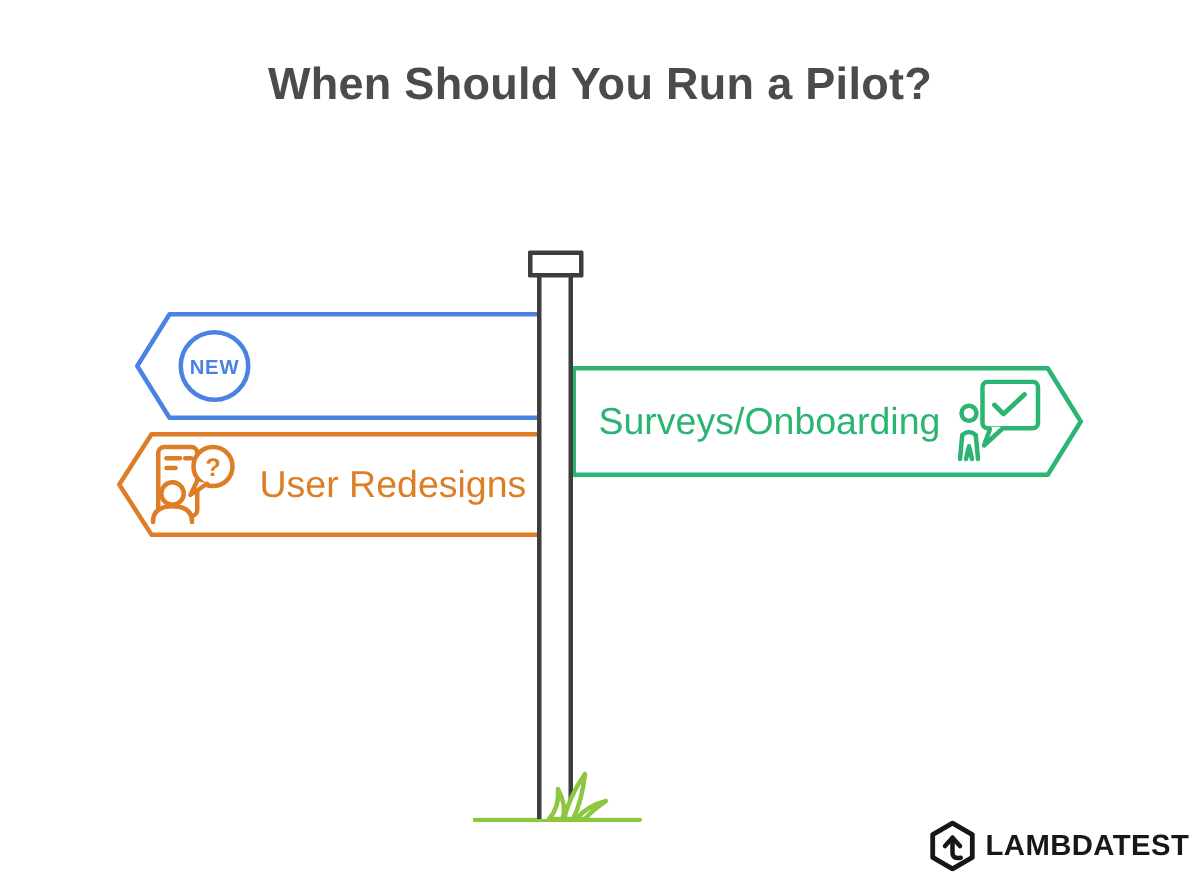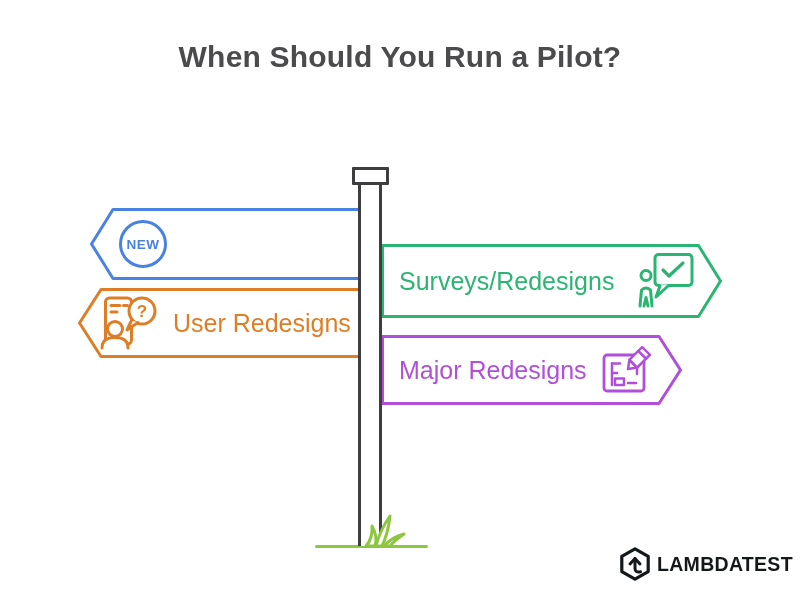--- a/index.html
+++ b/index.html
@@ -99,21 +99,21 @@
         <span>NEW</span>
       </div>
     </div>
   </div>
 
   <div class="sign sign-green">
     <svg class="arrow" width="341" height="74" viewBox="0 0 341 74">
       <polygon points="1.5,1.5 317.5,1.5 339.5,37 317.5,72.5 1.5,72.5" fill="#ffffff" stroke="#2bb573" stroke-width="3" stroke-linejoin="round"></polygon>
     </svg>
     <div class="content" style="padding-left:18px;">
-      <span class="sign-label">Surveys/Redesigns</span>
+      <span class="sign-label">Surveys/Onboarding</span>
     </div>
     <svg class="icon-abs" style="left:256px; top:9px;" width="58" height="56" viewBox="0 0 58 56" fill="none" stroke="#2bb573" stroke-width="3" stroke-linecap="round" stroke-linejoin="round">
       <rect x="18" y="1.5" width="37" height="31" rx="3.5" fill="#ffffff"></rect>
       <path d="M23,31.5 L19,44 L31,31.5 Z" fill="#ffffff" stroke="none"></path>
       <path d="M23,33 L19,44 L31,33" fill="none"></path>
       <polyline points="26,17 32,23 46,10" fill="none" stroke-width="3.2"></polyline>
       <circle cx="9" cy="22.5" r="5" fill="#ffffff"></circle>
       <path d="M3,53 L4.5,37 Q9,33 13.5,37 L15,53" fill="#ffffff"></path>
       <path d="M7,53 L9,44.5 L11,53" fill="#ffffff"></path>
     </svg>
@@ -133,42 +133,20 @@
       <path d="M33,25.5 L29,34 L40,26.5" fill="none"></path>
       <text x="44" y="21" text-anchor="middle" font-size="17" font-weight="bold" fill="#dd7e27" stroke="none" font-family="Liberation Sans, sans-serif">?</text>
       <circle cx="17" cy="33" r="7.5" fill="#ffffff"></circle>
       <path d="M4,52 Q4,41.5 17,41.5 Q30,41.5 30,52" fill="#ffffff"></path>
     </svg>
     <div class="content" style="padding-left:95px;">
       <span class="sign-label">User Redesigns</span>
     </div>
   </div>
 
-  <div class="sign sign-purple">
-    <svg class="arrow" width="301" height="70" viewBox="0 0 301 70">
-      <polygon points="1.5,1.5 278,1.5 299.5,35 278,68.5 1.5,68.5" fill="#ffffff" stroke="#b14fd9" stroke-width="3" stroke-linejoin="round"></polygon>
-    </svg>
-    <div class="content" style="padding-left:18px;">
-      <span class="sign-label">Major Redesigns</span>
-    </div>
-    <svg class="icon-abs" style="left:221px; top:11px;" width="52" height="48" viewBox="0 0 52 48" fill="none" stroke="#b14fd9" stroke-width="2.8" stroke-linecap="round" stroke-linejoin="round">
-      <rect x="2" y="9" width="40" height="36" rx="3" fill="#ffffff"></rect>
-      <path d="M10,17.5 H18" stroke-width="2.5"></path>
-      <path d="M10,17.5 V39" stroke-width="2.5"></path>
-      <path d="M10,27 H15" stroke-width="2.5"></path>
-      <rect x="13" y="32.5" width="9" height="6.5" stroke-width="2.5"></rect>
-      <path d="M26,37 H34" stroke-width="2.5"></path>
-      <path d="M35,18 V28" stroke-width="2.5"></path>
-      <g transform="translate(26,23) rotate(-45)" stroke-width="2.5">
-        <path d="M0,0 L7.5,-5.5 L7.5,5.5 Z" fill="#ffffff"></path>
-        <rect x="7.5" y="-5.5" width="18" height="11" fill="#ffffff"></rect>
-        <path d="M20,-5.5 V5.5"></path>
-      </g>
-    </svg>
-  </div>
 
   <div class="pole"></div>
   <div class="pole-cap"></div>
   <div class="ground-line"></div>
   <svg class="grass" width="48" height="39" viewBox="0 0 48 39" fill="#ffffff" stroke="#8dc63f" stroke-width="3" stroke-linecap="round" stroke-linejoin="round">
     <path d="M6,37 Q13,29 12,17 Q18,28 15,37 Z"></path>
     <path d="M16,37 Q20,21 30,7 Q28,25 22,37 Z"></path>
     <path d="M24,37 Q32,28 44,25 Q34,32 30,37 Z"></path>
   </svg>
 

